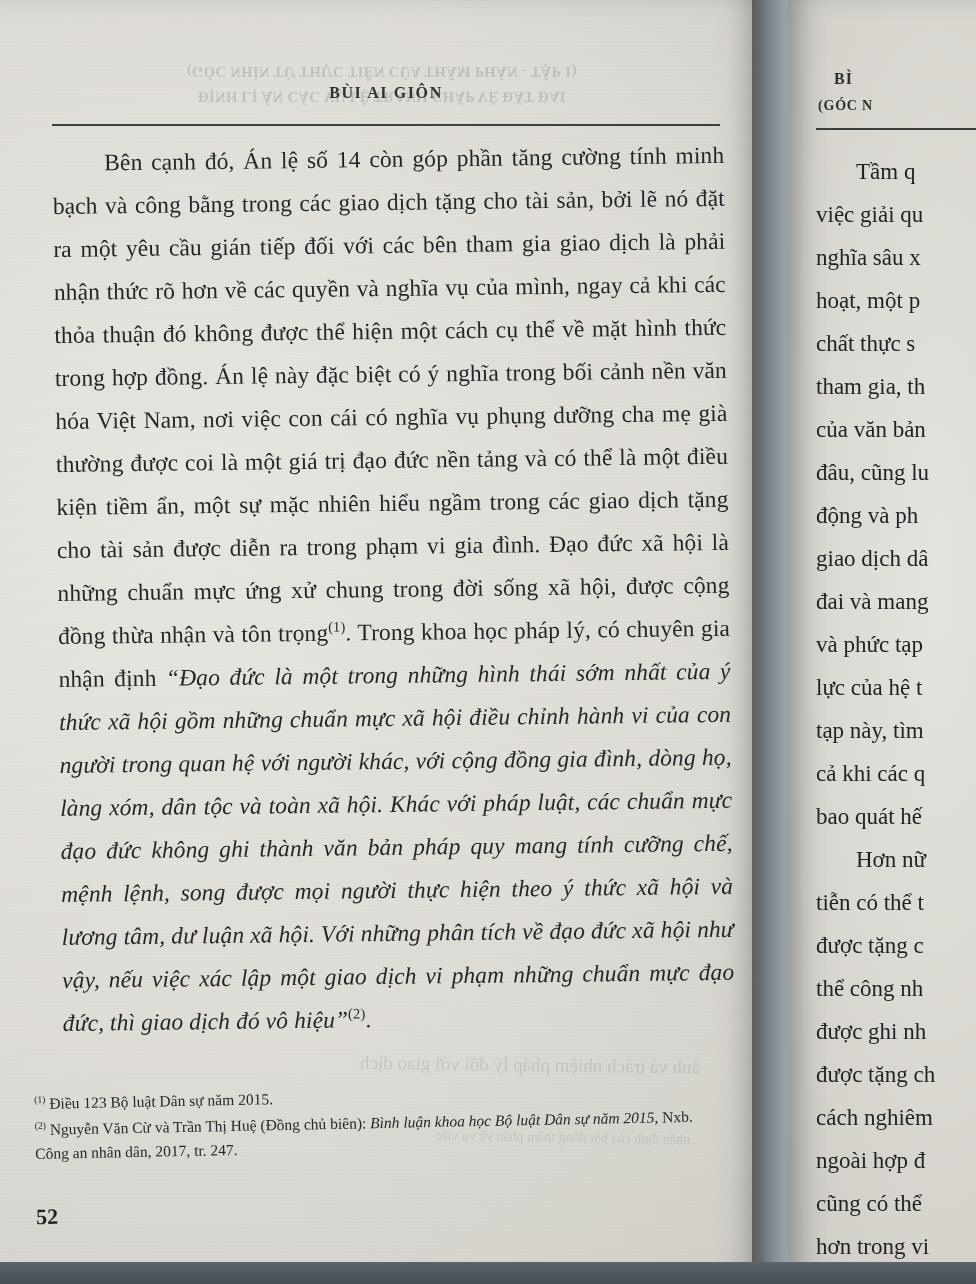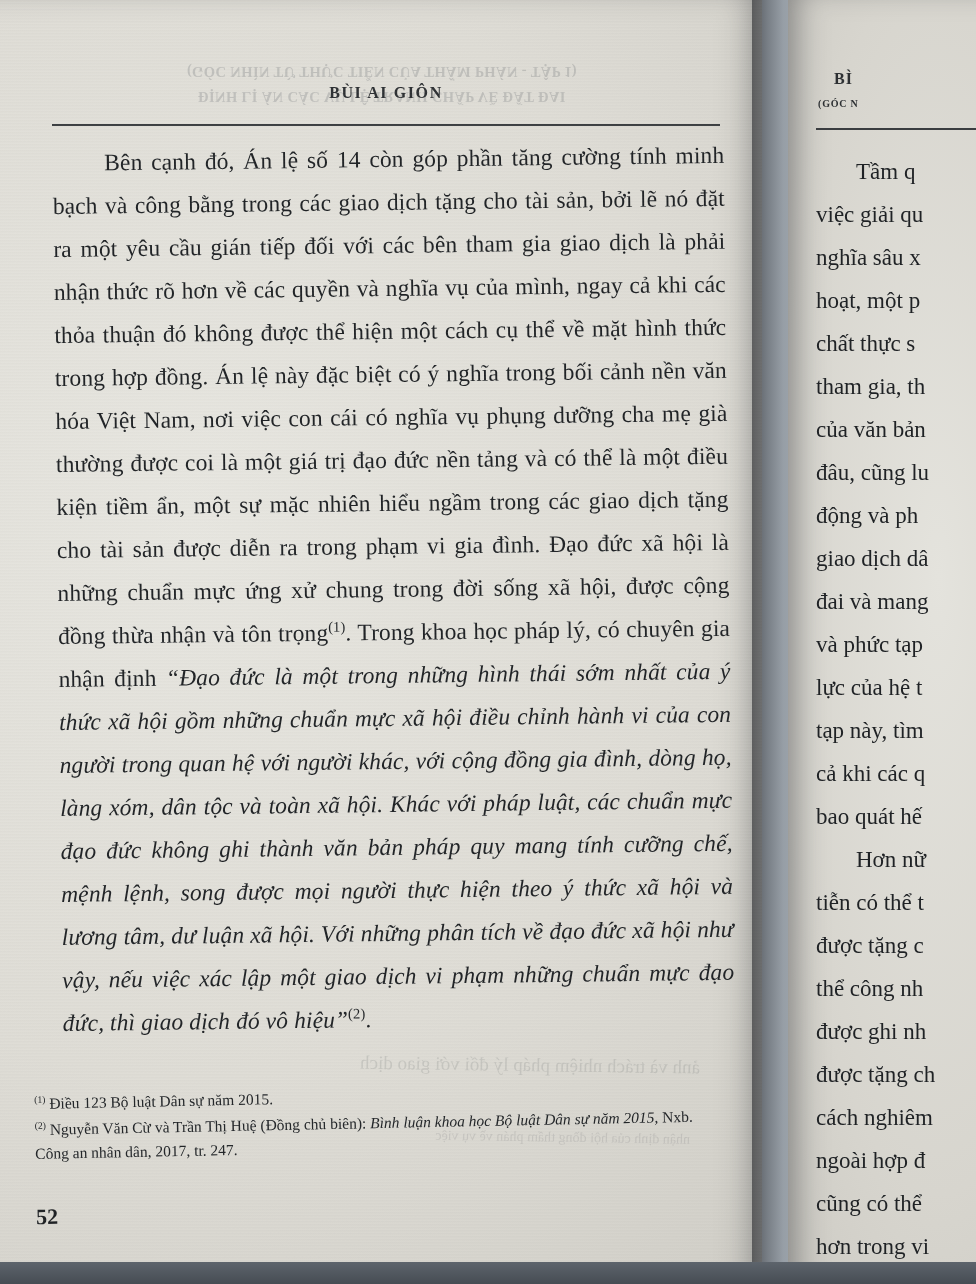--- a/index.html
+++ b/index.html
@@ -209,21 +209,21 @@
     font-size: 16px;
     font-weight: bold;
     letter-spacing: 1.2px;
     color: #2d3033;
     white-space: nowrap;
   }
   .r-head2 {
     position: absolute;
     left: 30px;
     top: 98px;
-    font-size: 10px;
+    font-size: 14px;
     font-weight: bold;
     letter-spacing: 0.8px;
     color: #2d3033;
     white-space: nowrap;
   }
   .r-rule {
     position: absolute;
     left: 28px;
     top: 128px;
     width: 170px;

